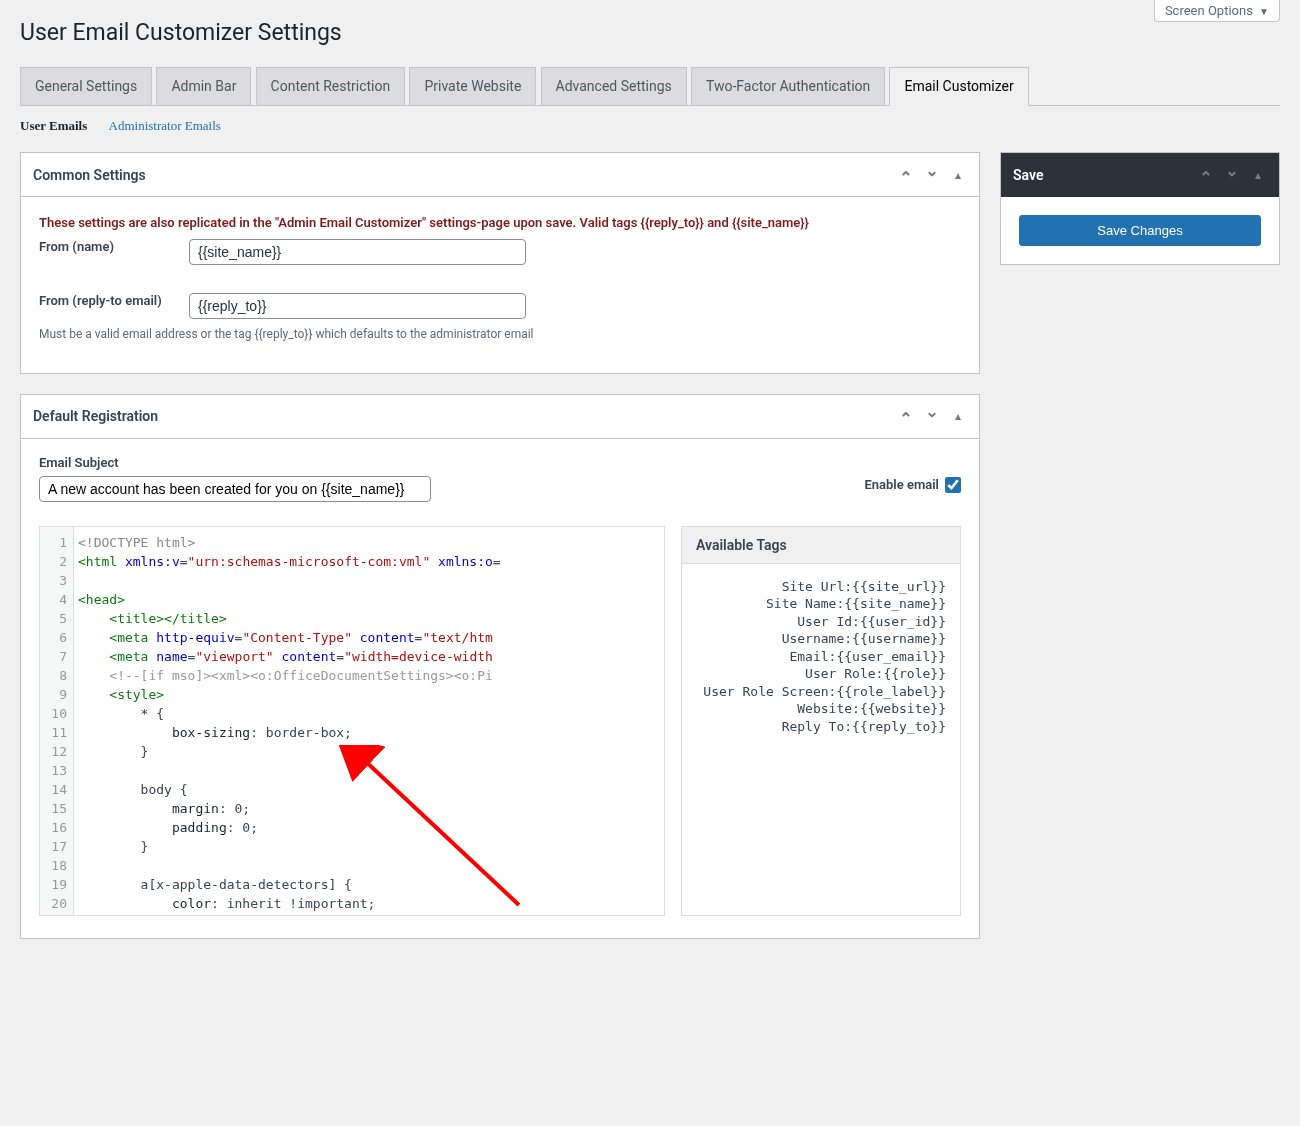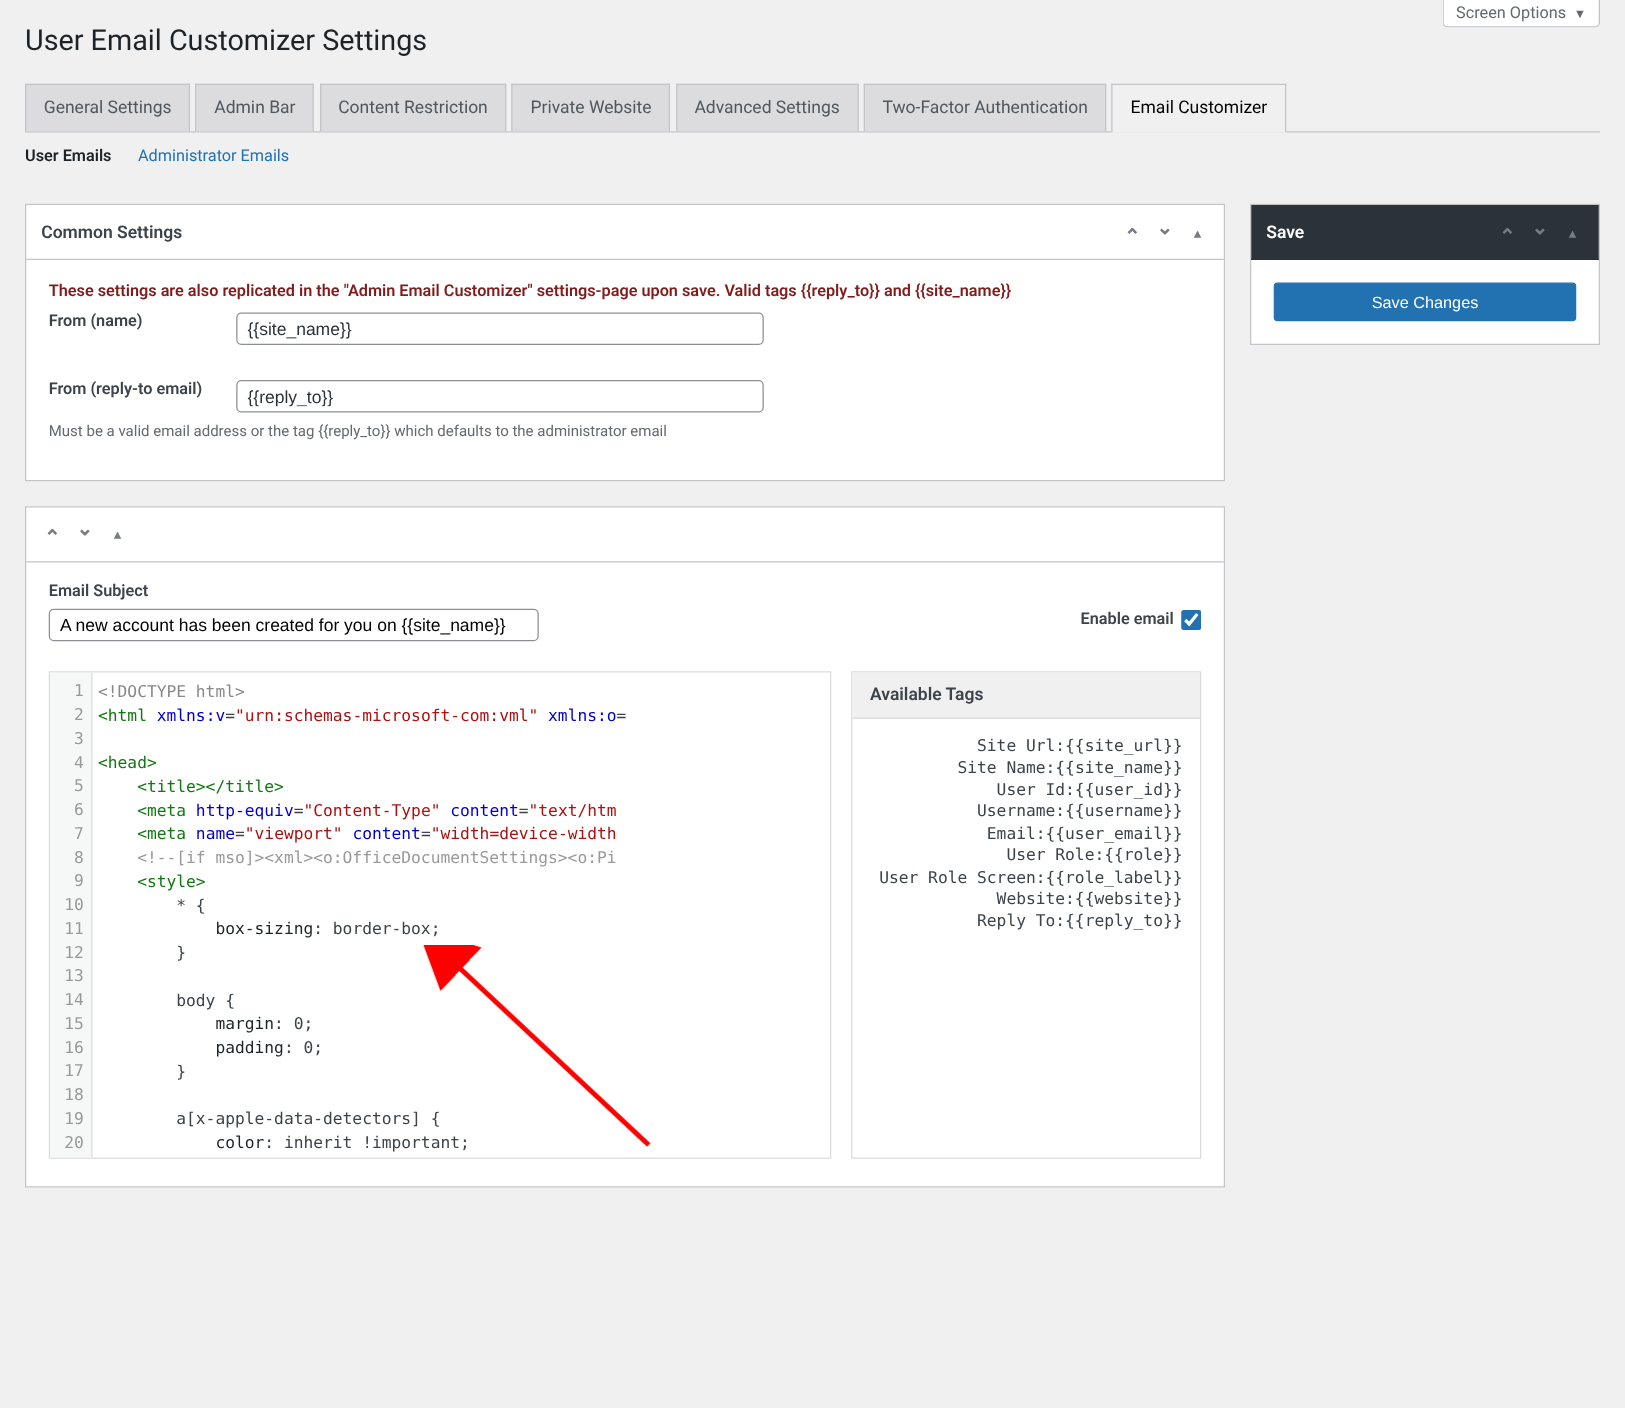--- a/index.html
+++ b/index.html
@@ -51,21 +51,22 @@
   position: relative;
   top:1px;
 }
 .nav-tab:first-child { margin-left: 0; }
 .nav-tab.active {
   background: #f0f0f1;
   border-bottom: 1px solid #f0f0f1;
   color: #000;
 }
 .sub-tabs {
-  padding: 12px 0 30px 0;
+  padding: 12px 0 18px 0;
+  font-family: Liberation Serif, serif;
 }
 .sub-tab {
   display: inline-block;
   margin-right: 18px;
   font-size: 13px;
 }
 .sub-tab.active { color: #1d2327; font-weight: 600; }
 .sub-tab.link { color: #2271b1; cursor: pointer; }
 
 .columns { display: flex; gap: 20px; }
@@ -101,21 +102,21 @@
 .hndle-actions .icon.down::before { content:"⌄"; position:relative; top:-4px; font-weight:bold;}
 .hndle-actions .icon.tri::before { content:"▴"; font-size:12px;}
 
 .inside { padding: 16px 18px 22px 18px; }
 .description-block {
   font-size:13px; color:#7f1d1d; font-weight:600; line-height:1.5; margin-bottom: 6px;
 }
 .form-row { margin-bottom: 8px; display:flex; align-items:flex-start; }
 .form-row .label { width: 150px; font-weight:600; font-size:13px;}
 .form-row input[type=text] {
-  width: 422px;
+  width: 337px;
   padding: 4px 8px;
   border: 1px solid #8c8f94;
   border-radius: 4px;
   font-size: 14px;
   color:#2c3338;
   background:#fff;
 }
 .field-desc { font-size:12px; color:#646970; margin-top:2px; margin-bottom:10px;}
 
 .reg-top-row { display:flex; align-items:flex-start; justify-content:space-between; margin-bottom: 24px;}
@@ -239,20 +240,21 @@
           <div class="form-row">
             <div class="label">From (reply-to email)</div>
             <input type="text" value="{{reply_to}}" style="">
           </div>
           <div class="field-desc">Must be a valid email address or the tag {{reply_to}} which defaults to the administrator email</div>
         </div>
       </div>
 
       <div class="postbox" style="position:relative;">
         <div class="postbox-header">
+          <h2>Default Registration</h2>
           <div class="hndle-actions">
             <span class="icon up"></span>
             <span class="icon down"></span>
             <span class="icon tri"></span>
           </div>
         </div>
         <div class="inside">
           <div class="reg-top-row">
             <div class="subject-block">
               <span class="label">Email Subject</span>

